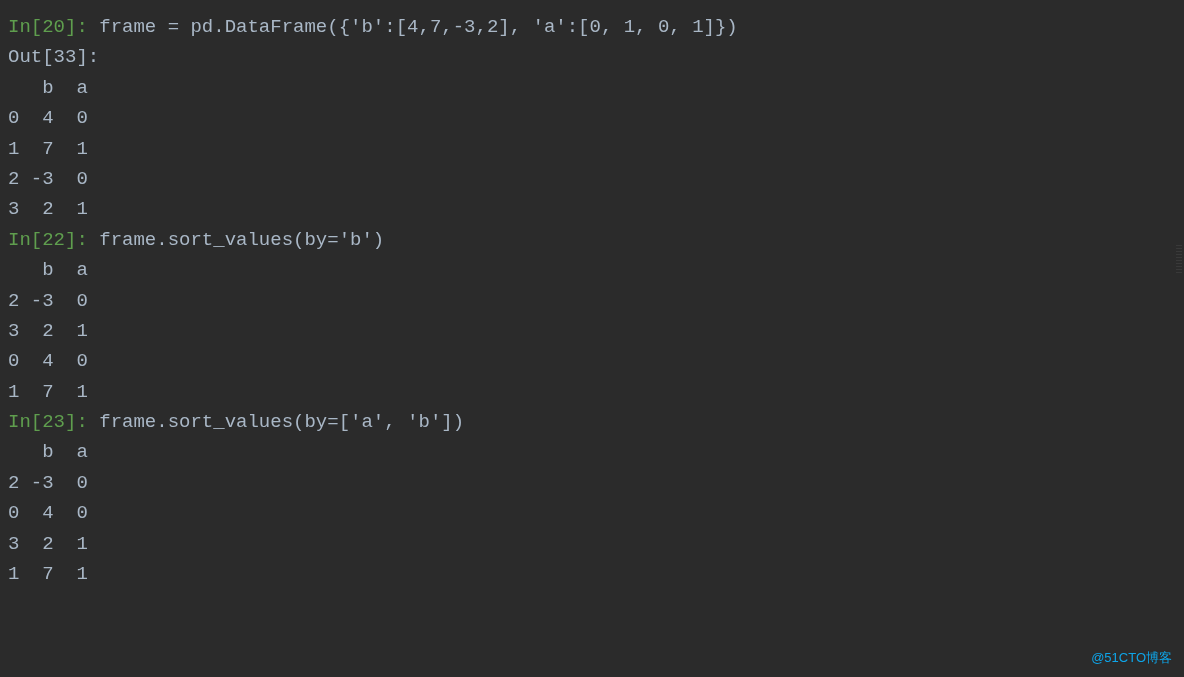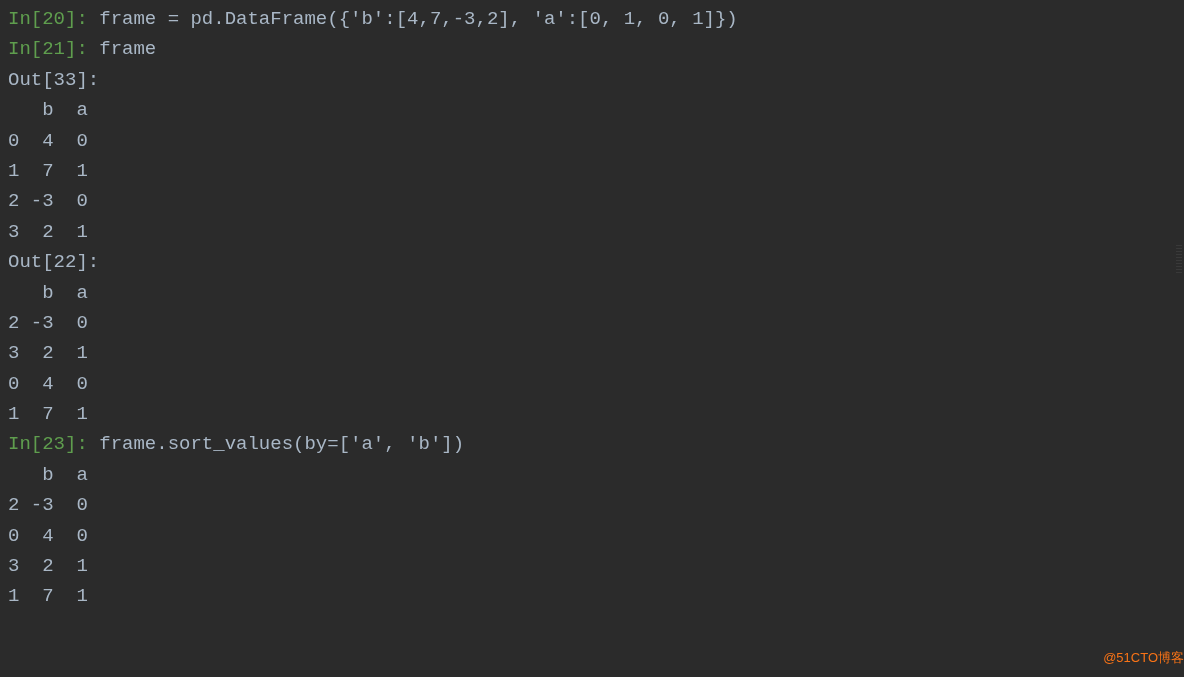--- a/index.html
+++ b/index.html
@@ -13,40 +13,40 @@
       font-family: 'Consolas', 'Monaco', 'Courier New', monospace;
       font-size: 19px;
       line-height: 1.6;
       padding: 0;
       width: 1184px;
       height: 677px;
       overflow: hidden;
       position: relative;
     }
     .terminal {
-      padding: 4px 8px;
+      padding: 12px 8px;
     }
     .line {
       white-space: pre;
       min-height: 30.4px;
     }
     .prompt-in {
       color: #5f9e4e;
     }
     .prompt-out {
       color: #a9b7c6;
     }
     .code {
       color: #a9b7c6;
     }
     .watermark {
       position: absolute;
       bottom: 8px;
-      right: 0;
-      color: #f97316;
+      right: 12px;
+      color: #0ea5e9;
       font-size: 13px;
       font-family: sans-serif;
     }
     .scrollbar-indicator {
       position: absolute;
       right: 2px;
       top: 245px;
       width: 6px;
       height: 28px;
       opacity: 0.15;
@@ -59,29 +59,28 @@
       );
     }
   </style>
 </head>
 <body>
 
 <div class="terminal">
 
   <div class="line"><span class="prompt-in">In[20]:</span><span class="code"> frame = pd.DataFrame({'b':[4,7,-3,2], 'a':[0, 1, 0, 1]})</span></div>
 
-  <div class="line"><span class="prompt-in">In[21]:</span><span class="code"> frame</span></div>
   <div class="line"><span class="prompt-out">Out[33]:</span></div>
   <div class="line">   b  a</div>
   <div class="line">0  4  0</div>
   <div class="line">1  7  1</div>
   <div class="line">2 -3  0</div>
   <div class="line">3  2  1</div>
 
-  <div class="line"><span class="prompt-out">Out[22]:</span></div>
+  <div class="line"><span class="prompt-in">In[22]:</span><span class="code"> frame.sort_values(by='b')</span></div>
   <div class="line">   b  a</div>
   <div class="line">2 -3  0</div>
   <div class="line">3  2  1</div>
   <div class="line">0  4  0</div>
   <div class="line">1  7  1</div>
 
   <div class="line"><span class="prompt-in">In[23]:</span><span class="code"> frame.sort_values(by=['a', 'b'])</span></div>
   <div class="line">   b  a</div>
   <div class="line">2 -3  0</div>
   <div class="line">0  4  0</div>

